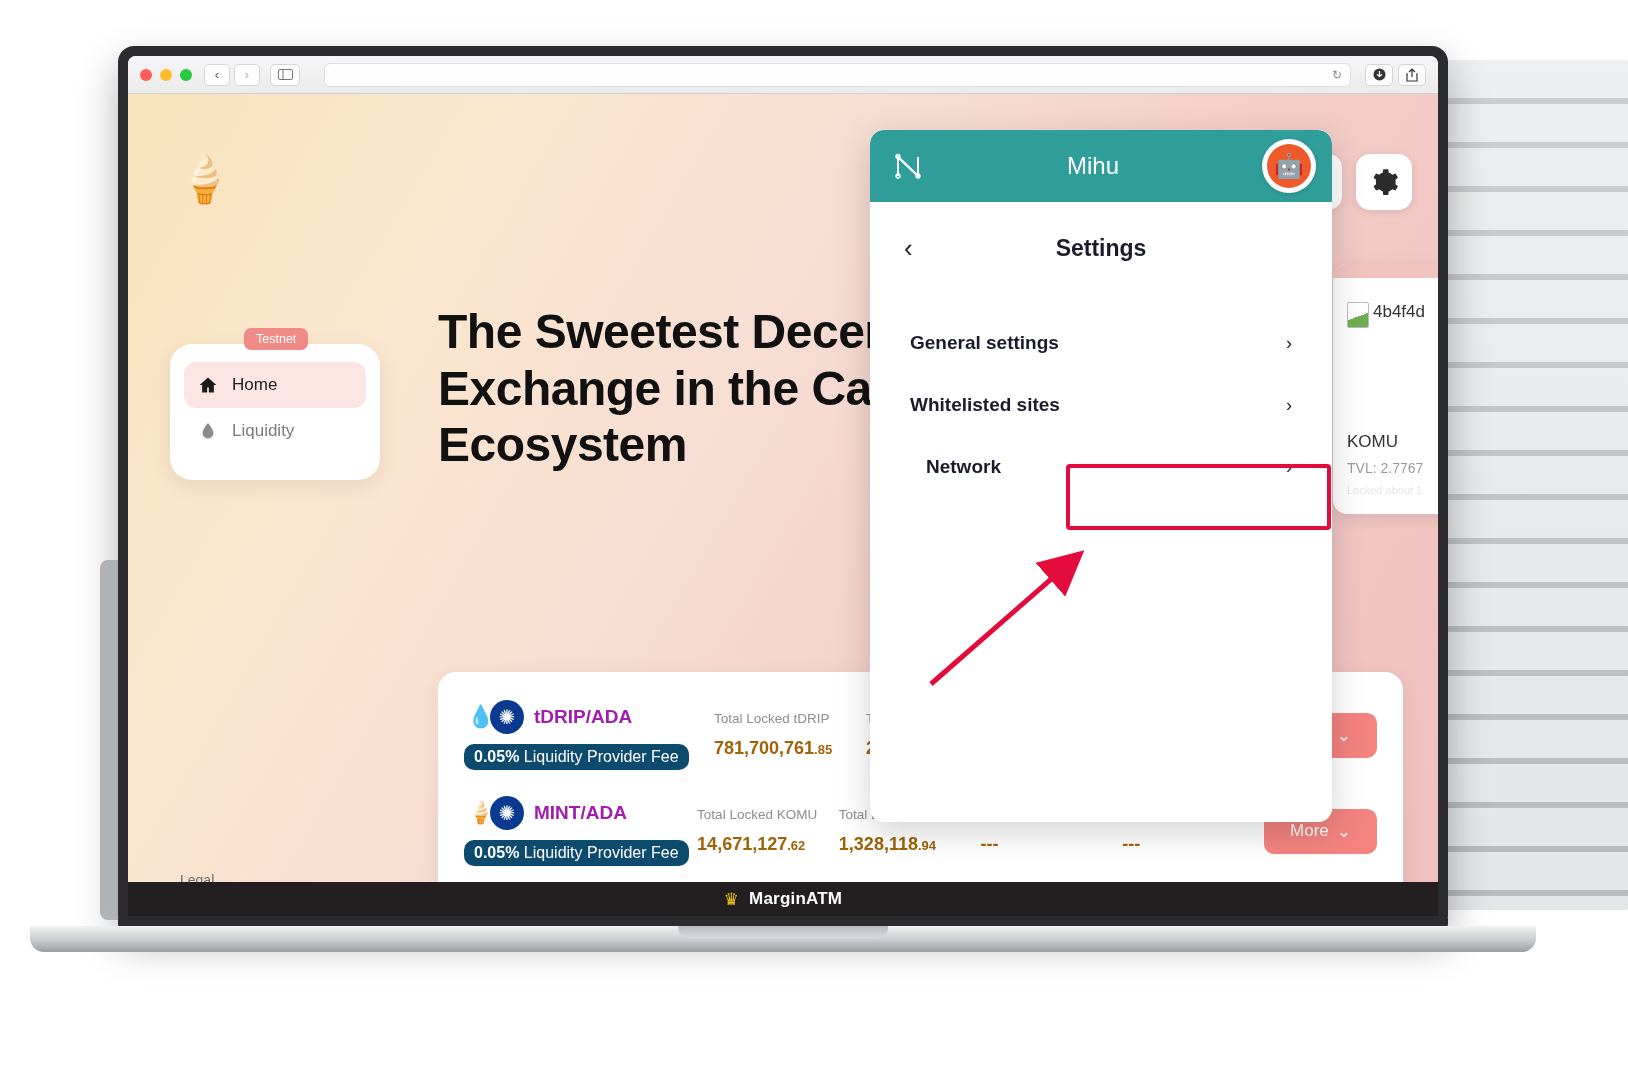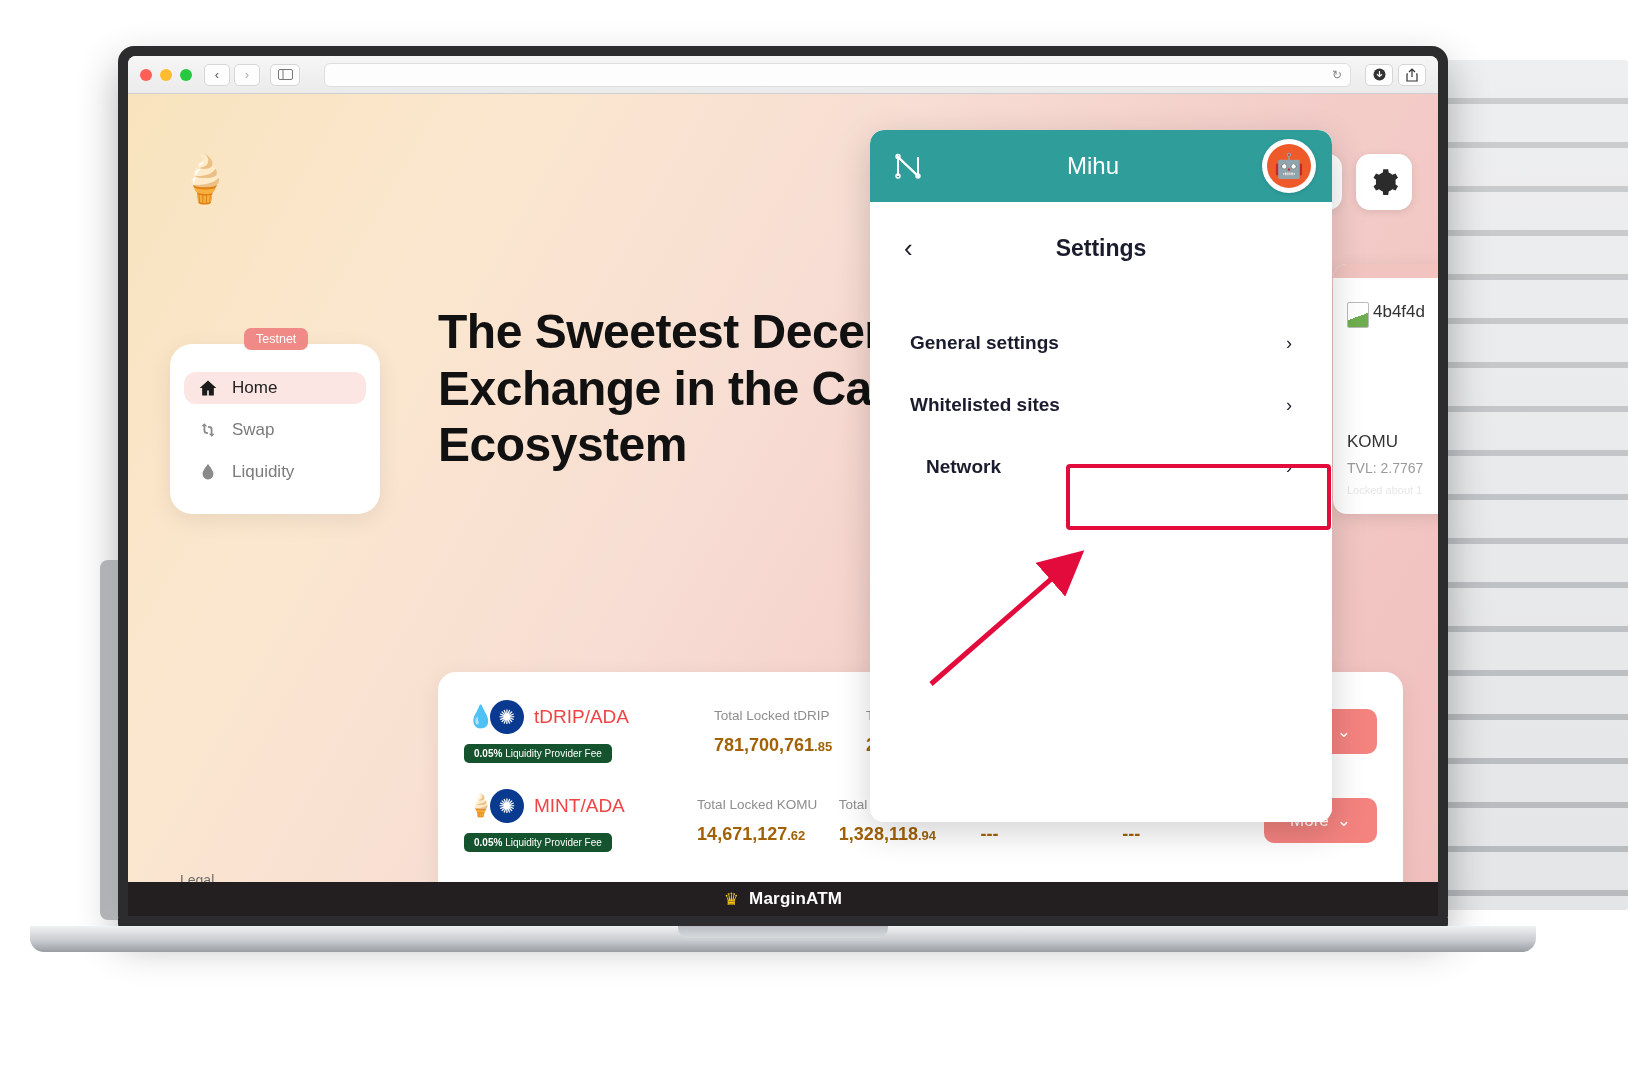--- a/index.html
+++ b/index.html
@@ -118,22 +118,22 @@
     background:#fff; border-radius:22px; padding: 18px 14px 26px 14px;
     box-shadow: 0 6px 22px rgba(0,0,0,.08);
   }
   .testnet-badge {
     position:absolute; left:74px; top:-16px;
     background:#f08a86; color:#fff; font-size:12.5px;
     padding: 4px 12px; border-radius: 7px; font-weight:500; white-space:nowrap;
   }
   .navitem {
     display:flex; align-items:center; gap:14px;
-    height: 32px; padding: 11px 14px; border-radius: 12px;
-    font-size: 17px; color:#7b7b7b;margin-top:10px;
+    height: 46px; padding: 11px 14px; border-radius: 12px;
+    font-size: 17px; color:#7b7b7b;
   }
   .navitem.active { background:#fbe6e4; color:#222; }
   .navitem .ic { width:20px; display:flex; align-items:center; justify-content:center; }
 
   .headline {
     position:absolute; left:310px; top:210px; width: 640px;
     font-size: 48px; line-height: 1.18; font-weight: 700; color:#111;
     letter-spacing: -0.5px;
   }
 
@@ -150,24 +150,24 @@
     background:#fff; border-radius: 18px; box-shadow: 0 6px 22px rgba(0,0,0,.07);
     padding: 12px 0 0 0; overflow:hidden;
   }
   .pool-row { display:flex; align-items:center; padding: 16px 26px 10px 26px; position:relative; }
   .pool-id { width: 250px; }
   .pool-pair { display:flex; align-items:center; gap:10px; }
   .coin-icons { display:flex; align-items:center; }
   .coin { width:34px; height:34px; border-radius:50%; display:flex; align-items:center; justify-content:center; font-size:22px; }
   .coin.ada { background:#0a3a8f; margin-left:-8px; box-shadow:0 0 0 2px #fff; position:relative; }
   .ada-glyph { color:#fff; font-size:20px; line-height:1; }
-  .pair-name { font-size:19px; font-weight:400; color:#ef4444; }
+  .pair-name { font-size:19px; font-weight:700; color:#a21caf; }
   .fee-badge {
-    margin-top:10px; display:inline-block; background:#14532d; color:#fff;
-    font-size:10px; padding:4px 10px; border-radius:5px; white-space:nowrap;
+    margin-top:10px; display:inline-block; background:#0c4a6e; color:#fff;
+    font-size:16px; padding:4px 10px; border-radius:10px; white-space:nowrap;
   }
   .fee-badge b { font-weight:700; }
   .pool-col { width: 152px; }
   .pool-col .label { font-size:13.5px; color:#8e8e8e; margin-bottom:12px; white-space:nowrap; }
   .pool-col .value { font-size:18px; font-weight:700; color:#a16207; white-space:nowrap; }
   .pool-col .value .dec { font-size:13px; font-weight:700; }
   .more-btn {
     margin-left:auto; background:#f4837f; color:#fff; border:none;
     font-size:17px; padding: 12px 26px; border-radius: 10px;
     display:flex; align-items:center; gap:8px; font-family:inherit;
@@ -309,28 +309,20 @@
 
           <div class="navitem active">
             <span class="ic">
               <svg width="20" height="20" viewBox="0 0 24 24">
                   <path fill="#1b1b1b" d="M12 3L2 12h3v9h6v-6h2v6h6v-9h3z"></path>
                 </svg>
             </span>
             <span>Home</span>
           </div>
 
-          <div class="navitem">
-            <span class="ic">
-              <svg width="20" height="20" viewBox="0 0 24 24">
-                  <path fill="#8a8a8a" d="M7.5 4L4 7.5h2.6v5.2a4 4 0 004 4h1.2v-2.2h-1.2a1.8 1.8 0 01-1.8-1.8V7.5H11zm9 16l3.5-3.5h-2.6v-5.2a4 4 0 00-4-4h-1.2v2.2h1.2c1 0 1.8.8 1.8 1.8v5.2H13z"></path>
-                </svg>
-            </span>
-            <span>Swap</span>
-          </div>
 
           <div class="navitem">
             <span class="ic">
               <svg width="20" height="20" viewBox="0 0 24 24">
                   <path fill="#8a8a8a" d="M12 2.5S5.5 10 5.5 14.2A6.5 6.5 0 0012 21a6.5 6.5 0 006.5-6.8C18.5 10 12 2.5 12 2.5z"></path>
                 </svg>
             </span>
             <span>Liquidity</span>
           </div>
         </div>

